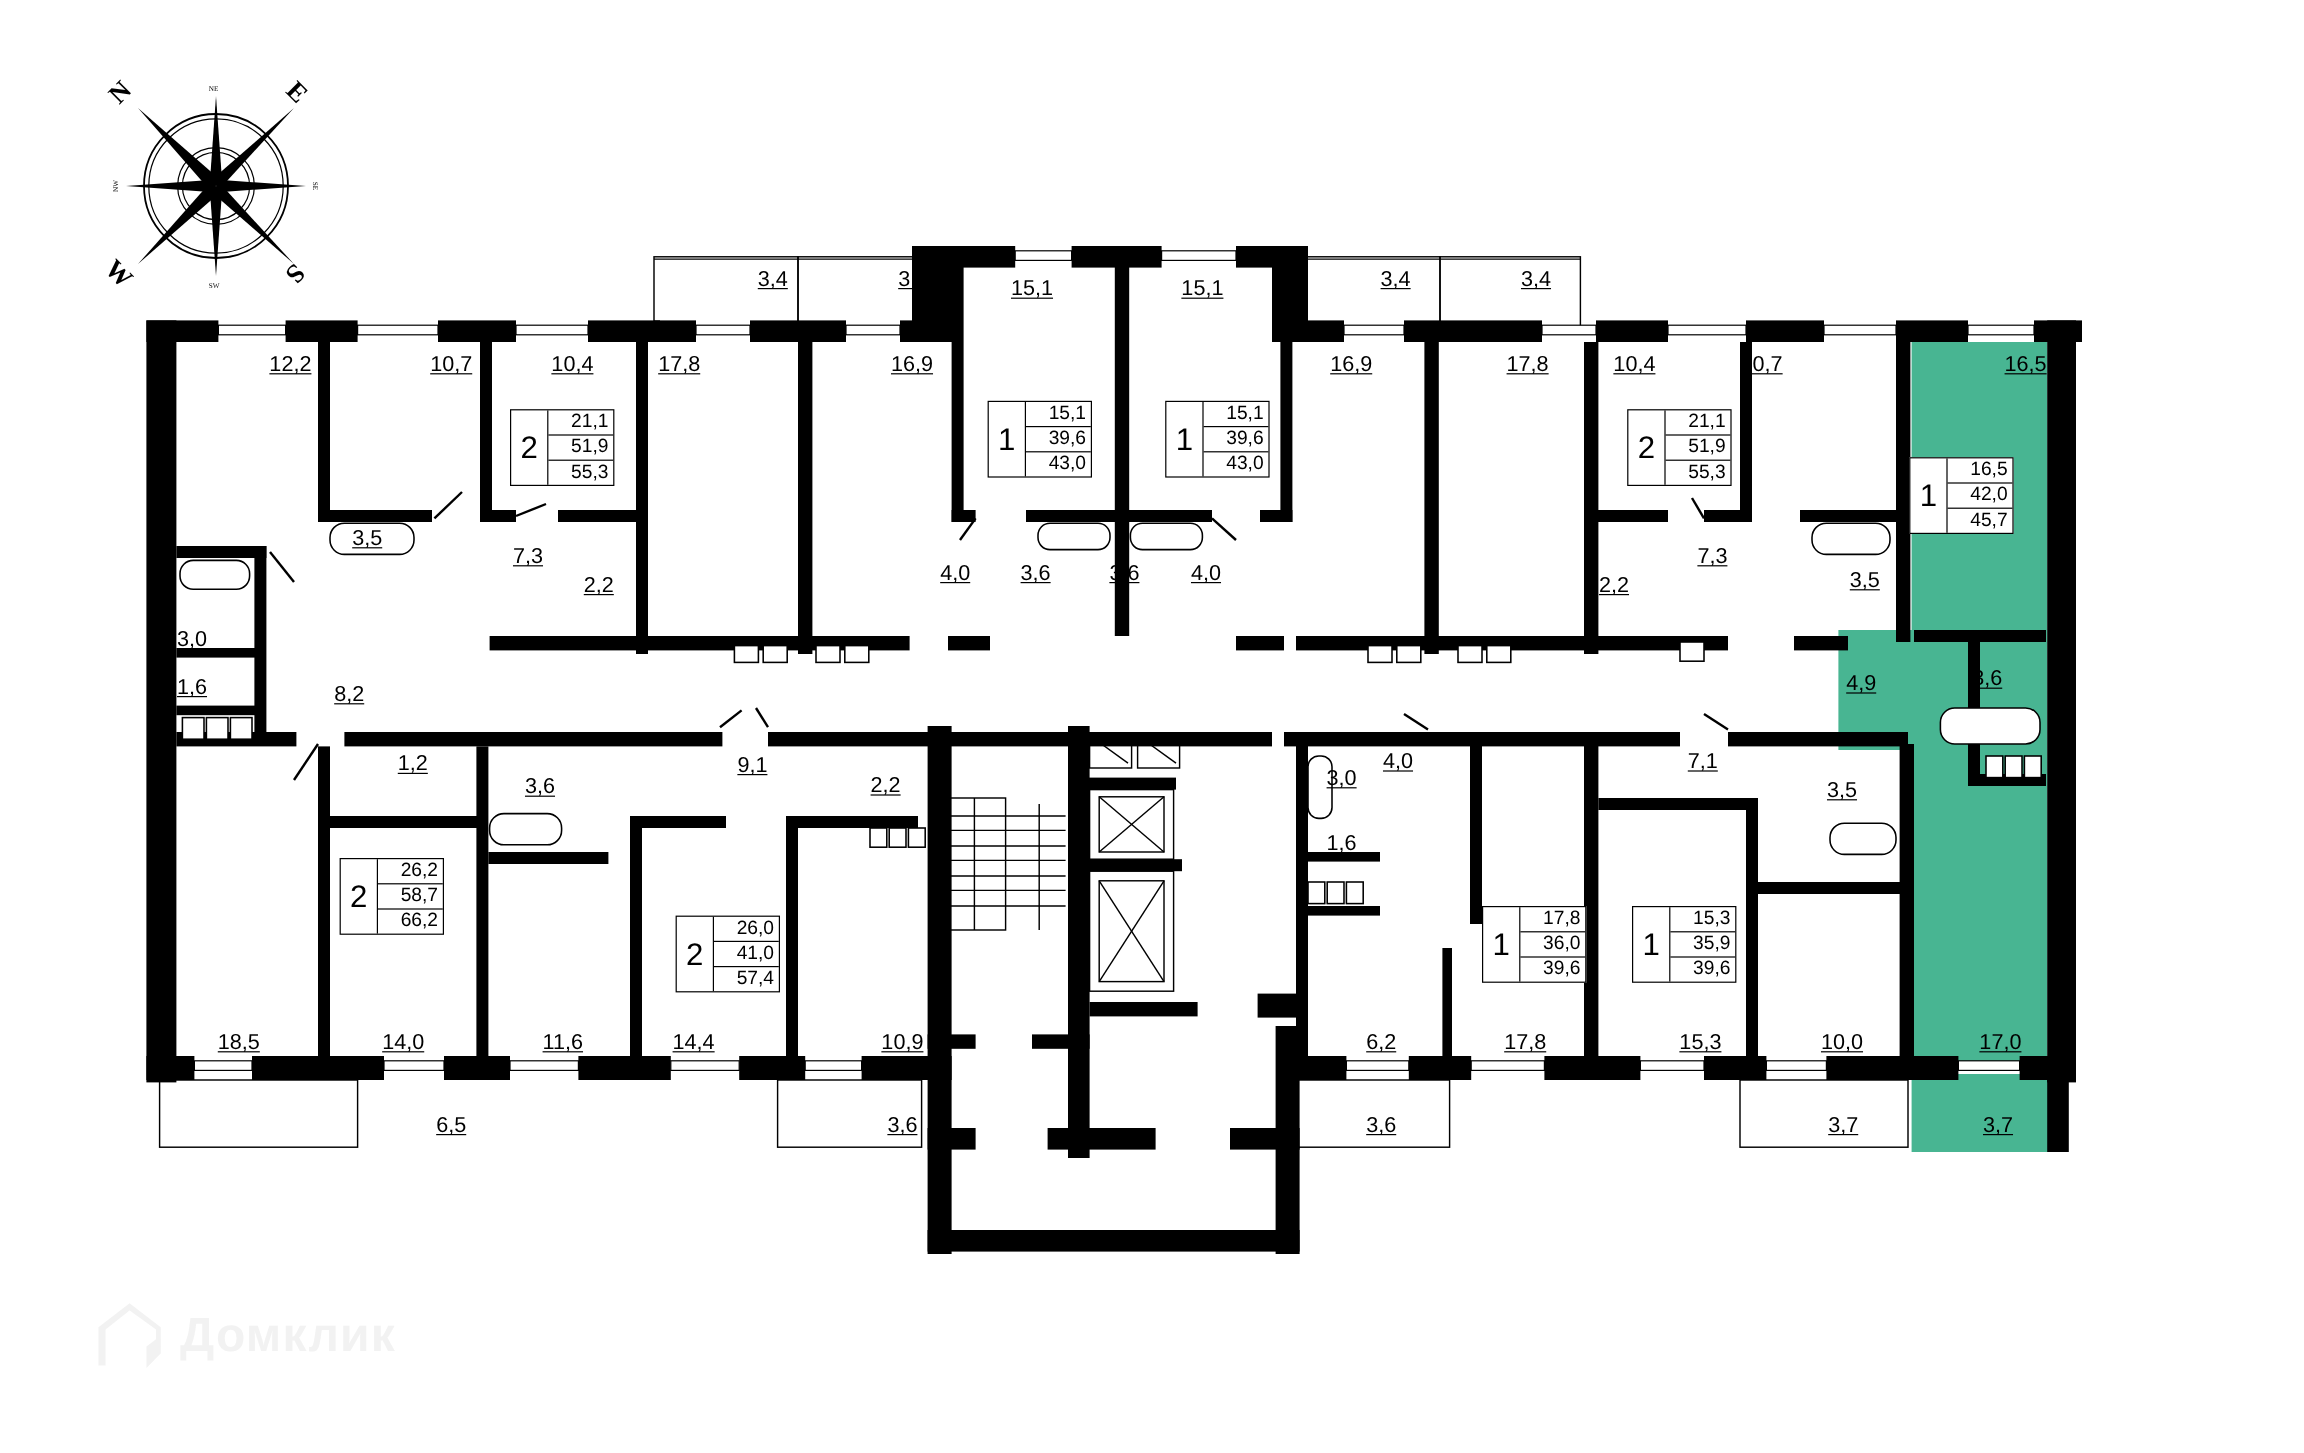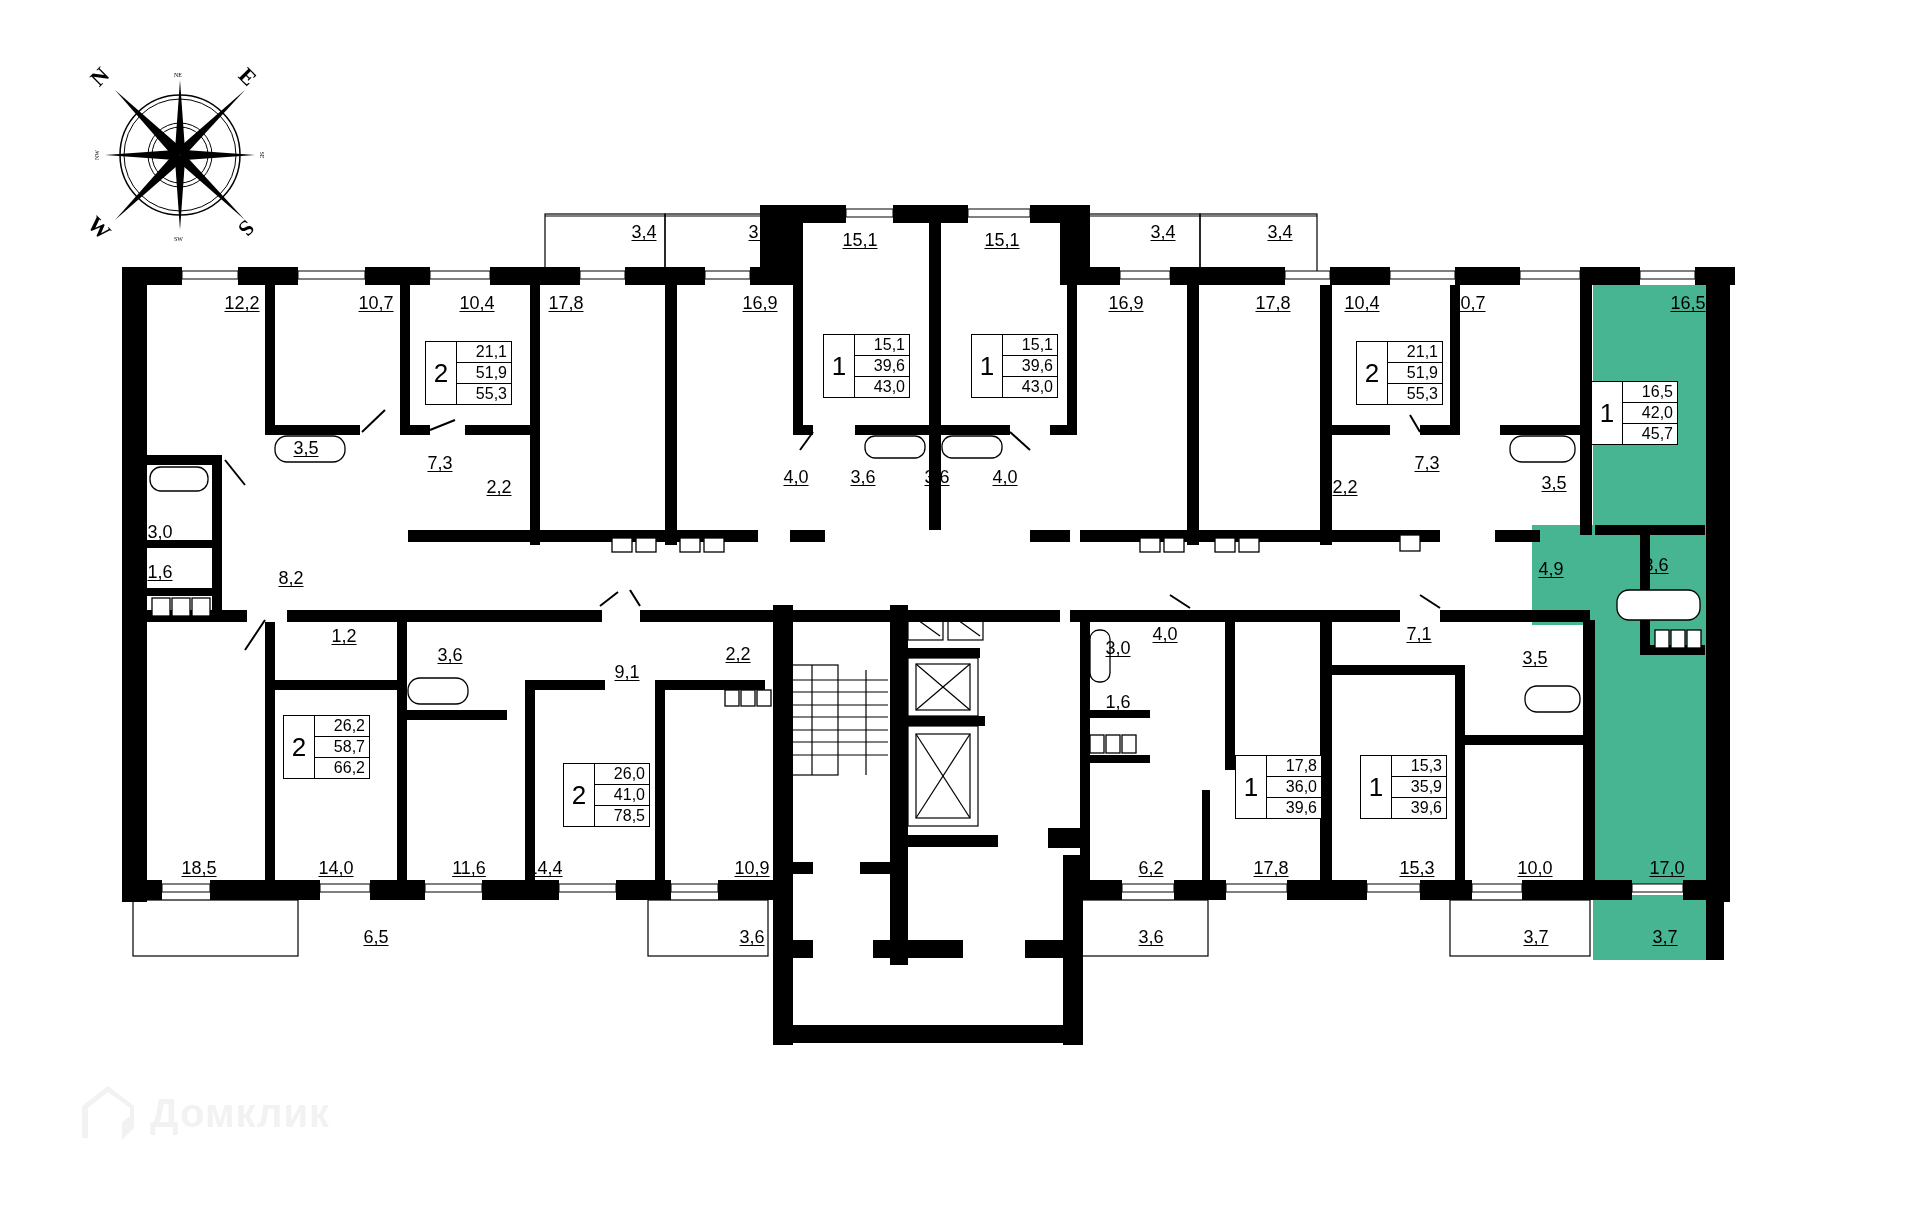--- a/index.html
+++ b/index.html
@@ -342,21 +342,21 @@
     <span>26,2</span>
     <span>58,7</span>
     <span>66,2</span>
   </div>
 </div>
 <div class="abox" style="left:563px;top:763px;">
   <div class="rooms">2</div>
   <div class="vals">
     <span>26,0</span>
     <span>41,0</span>
-    <span>78,5</span>
+    <span>57,4</span>
   </div>
 </div>
 <div class="abox" style="left:1235px;top:755px;">
   <div class="rooms">1</div>
   <div class="vals">
     <span>17,8</span>
     <span>36,0</span>
     <span>39,6</span>
   </div>
 </div>
@@ -396,31 +396,31 @@
     <span class="lbl" style="left: 863px; top: 477px;">3,6</span>
     <span class="lbl" style="left: 937px; top: 477px;">3,6</span>
     <span class="lbl" style="left: 1005px; top: 477px;">4,0</span>
     <span class="lbl" style="left: 1345px; top: 487px;">2,2</span>
     <span class="lbl" style="left: 1427px; top: 463px;">7,3</span>
     <span class="lbl" style="left: 1554px; top: 483px;">3,5</span>
     <span class="lbl" style="left: 1551px; top: 569px;">4,9</span>
     <span class="lbl" style="left: 1656px; top: 565px;">3,6</span>
     <span class="lbl" style="left: 344px; top: 636px;">1,2</span>
     <span class="lbl" style="left: 450px; top: 655px;">3,6</span>
-    <span class="lbl" style="left: 627px; top: 637px; margin-top: 35px;">9,1</span>
+    <span class="lbl" style="left: 627px; top: 637px;">9,1</span>
     <span class="lbl" style="left: 738px; top: 654px;">2,2</span>
     <span class="lbl" style="left: 1118px; top: 648px;">3,0</span>
     <span class="lbl" style="left: 1165px; top: 634px;">4,0</span>
     <span class="lbl" style="left: 1118px; top: 702px;">1,6</span>
     <span class="lbl" style="left: 1419px; top: 634px;">7,1</span>
     <span class="lbl" style="left: 1535px; top: 658px;">3,5</span>
     <span class="lbl" style="left: 199px; top: 868px;">18,5</span>
     <span class="lbl" style="left: 336px; top: 868px;">14,0</span>
     <span class="lbl" style="left: 469px; top: 868px;">11,6</span>
-    <span class="lbl" style="left: 545px; top: 868px; text-align: right;">14,4</span>
+    <span class="lbl" style="left: 578px; top: 868px; text-align: right;">14,4</span>
     <span class="lbl" style="left: 752px; top: 868px;">10,9</span>
     <span class="lbl" style="left: 376px; top: 937px;">6,5</span>
     <span class="lbl" style="left: 752px; top: 937px;">3,6</span>
     <span class="lbl" style="left: 1151px; top: 868px;">6,2</span>
     <span class="lbl" style="left: 1271px; top: 868px;">17,8</span>
     <span class="lbl" style="left: 1417px; top: 868px;">15,3</span>
     <span class="lbl" style="left: 1535px; top: 868px;">10,0</span>
     <span class="lbl" style="left: 1667px; top: 868px;">17,0</span>
     <span class="lbl" style="left: 1151px; top: 937px;">3,6</span>
     <span class="lbl" style="left: 1536px; top: 937px;">3,7</span>

